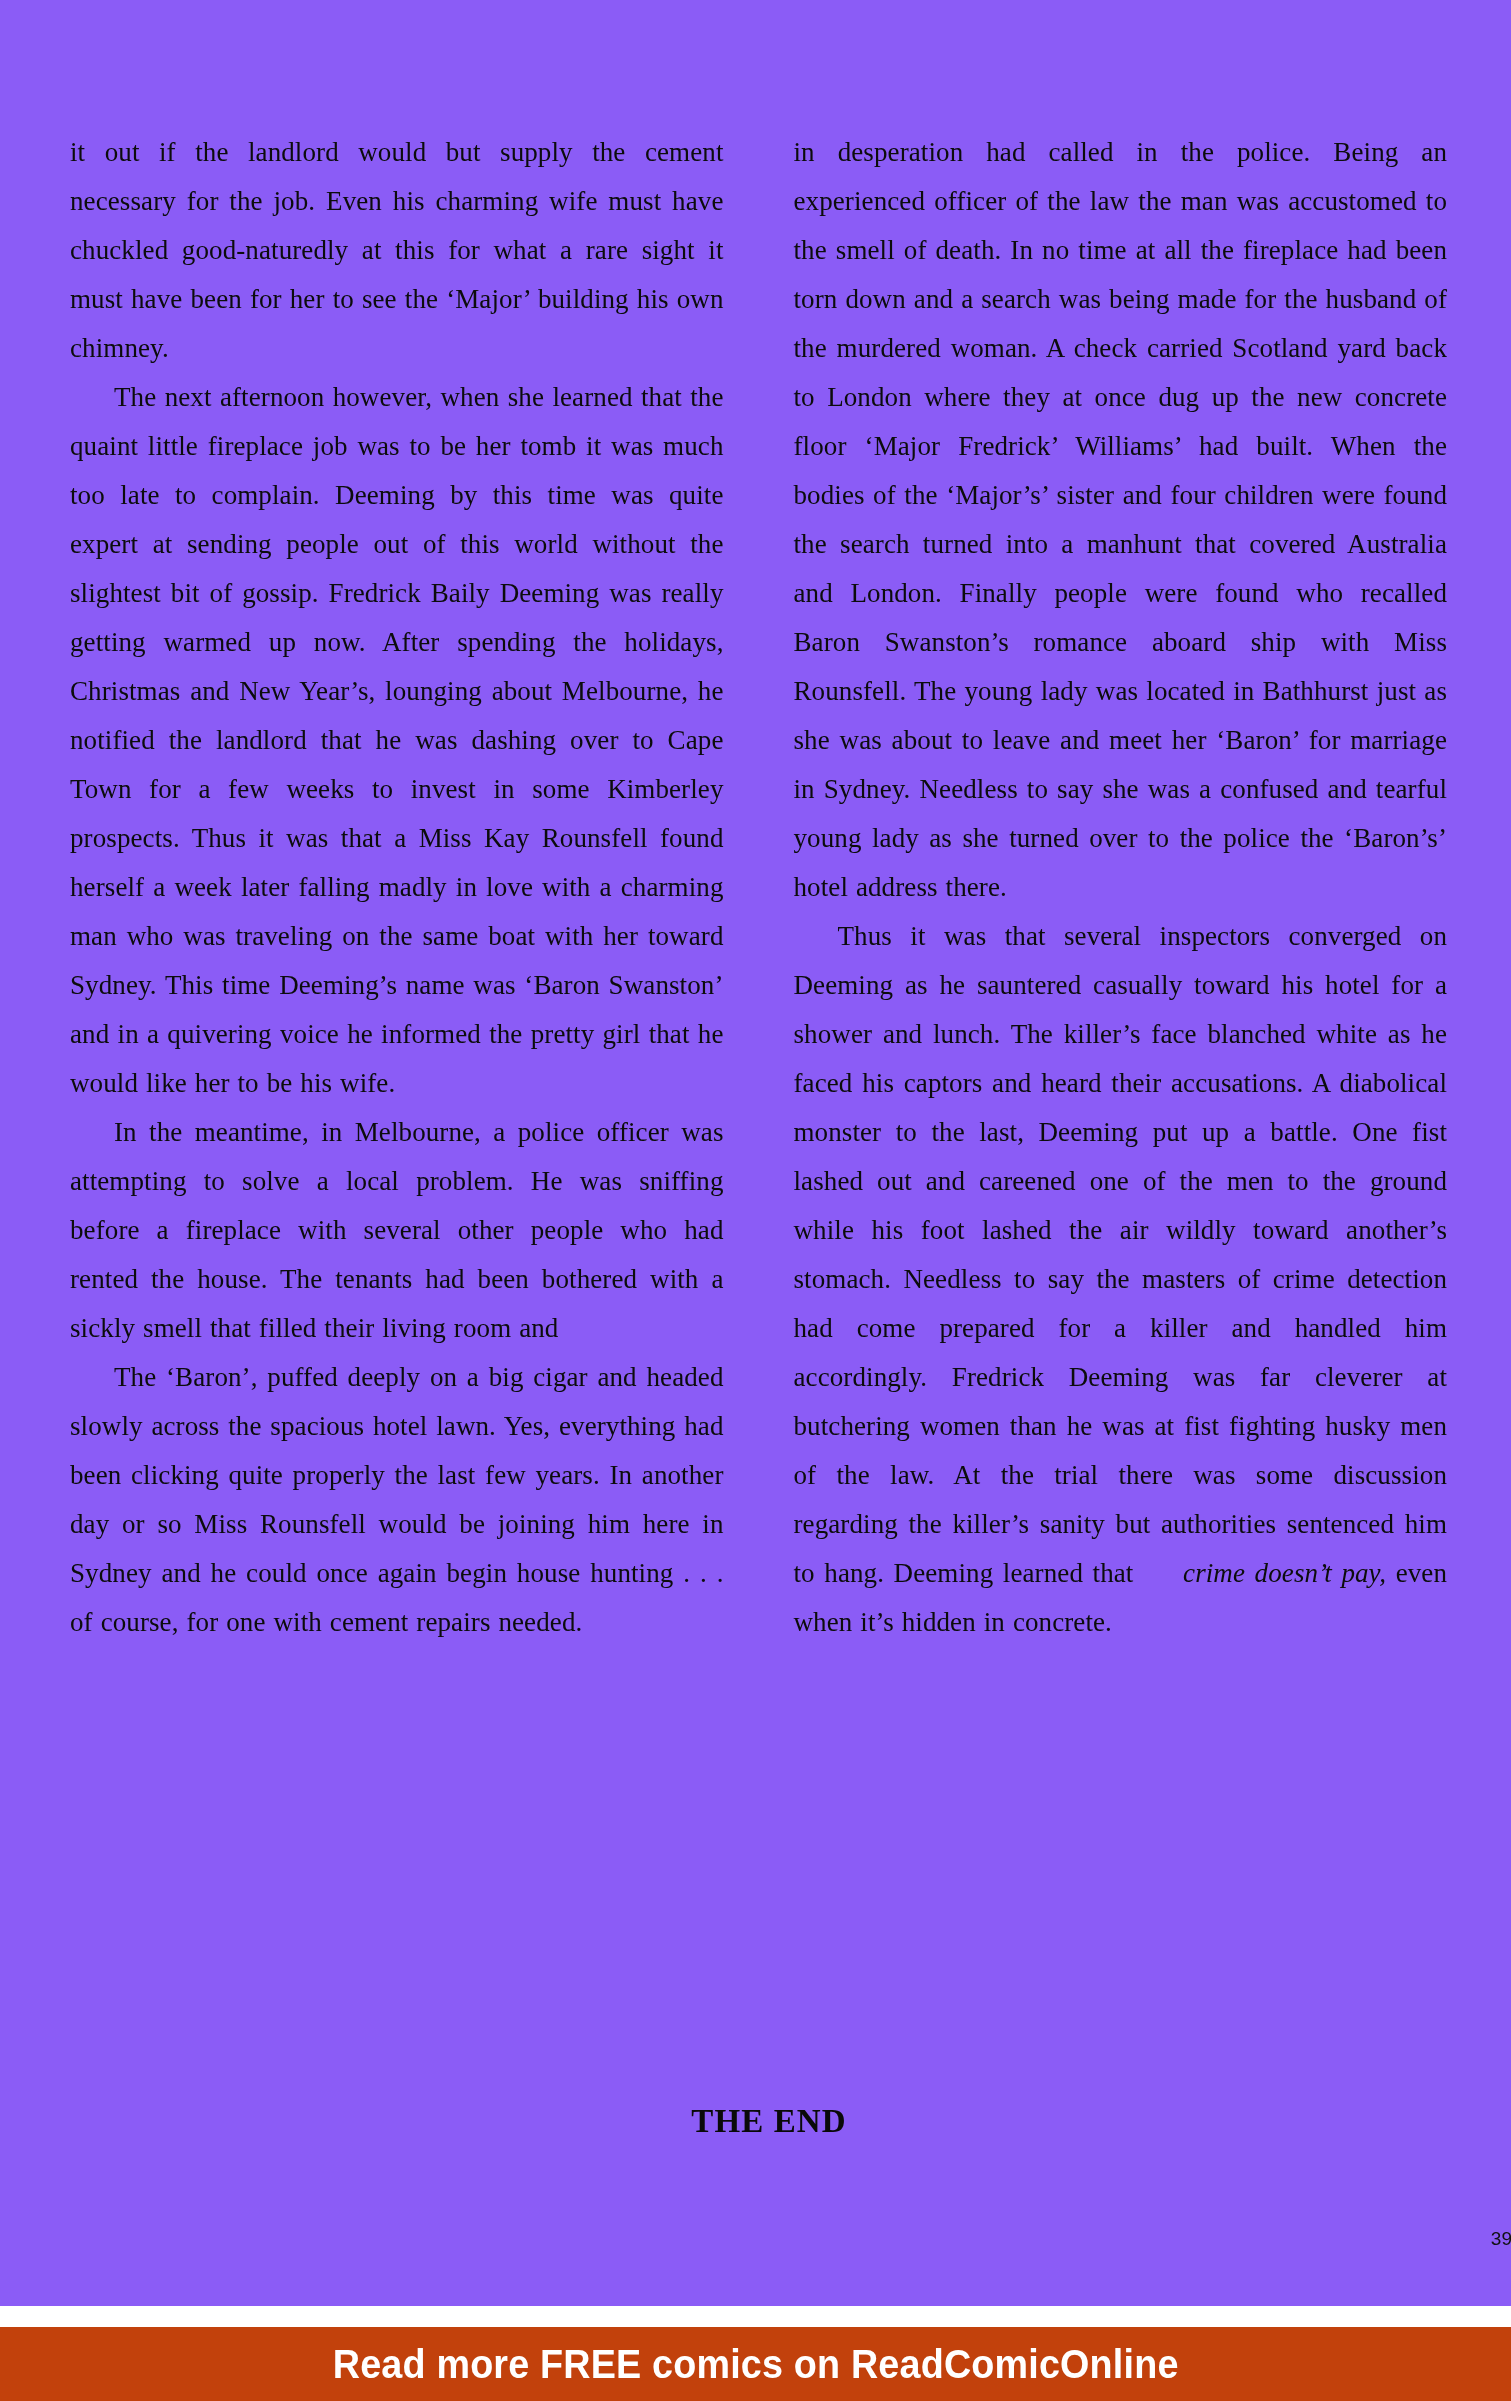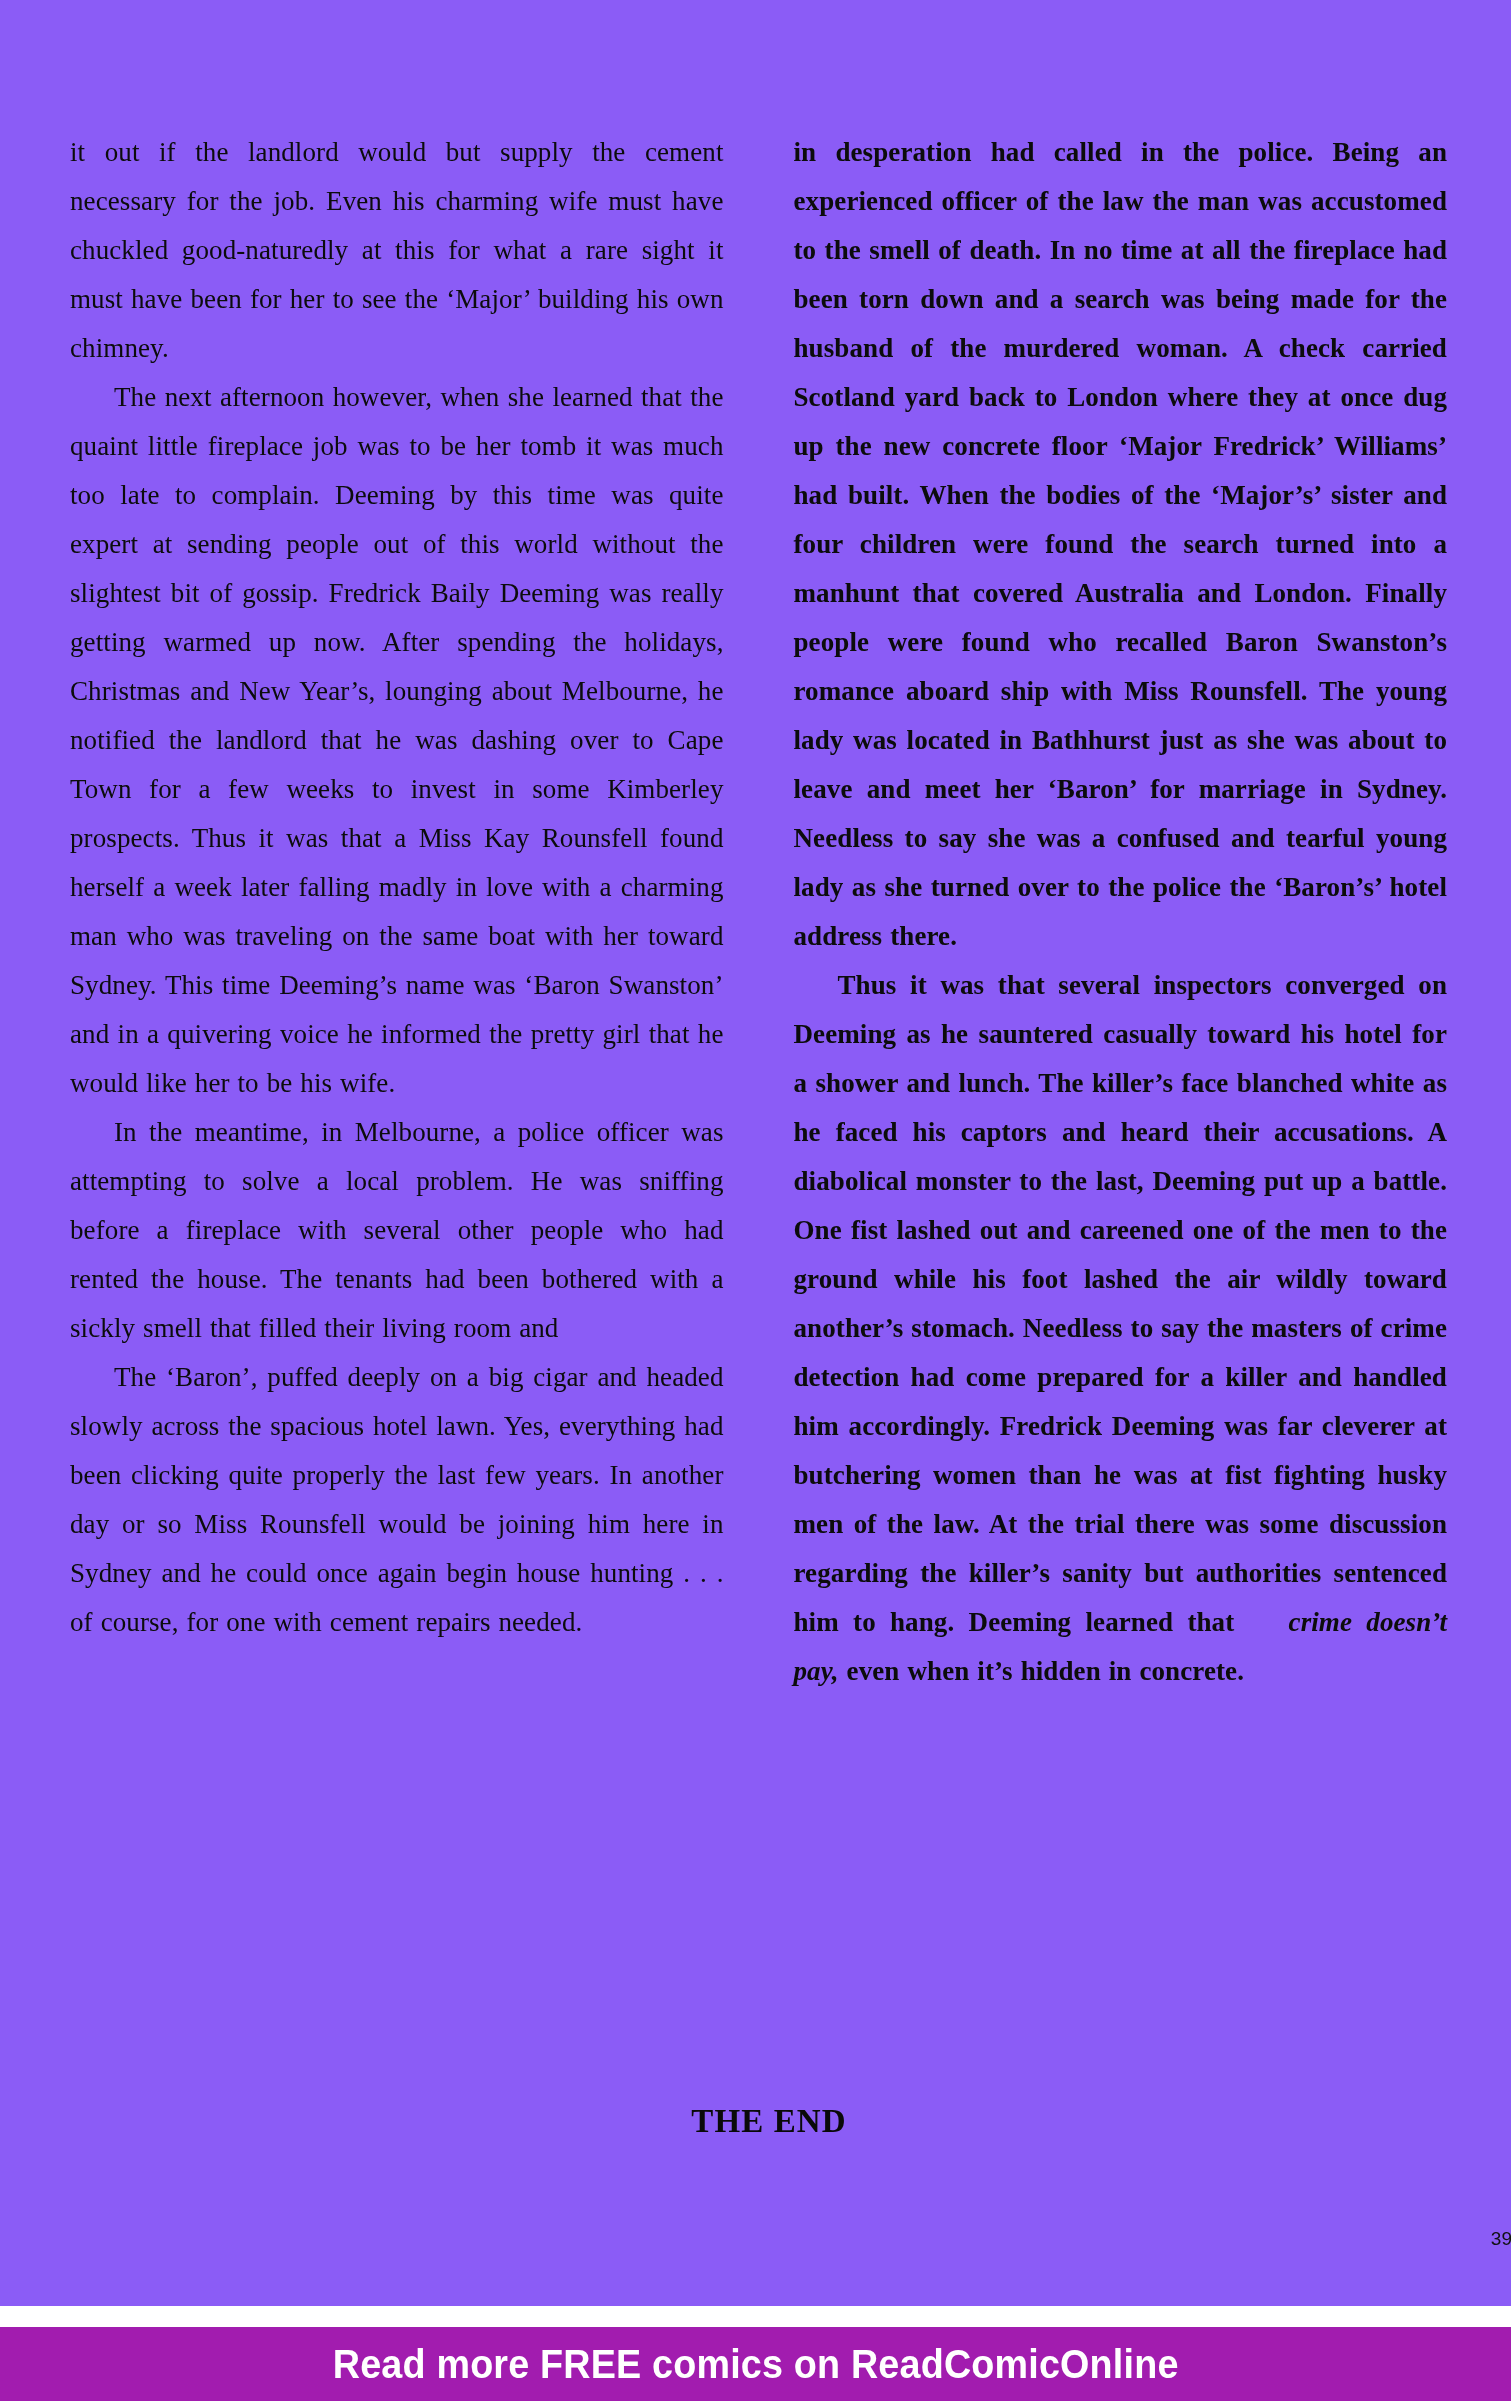--- a/index.html
+++ b/index.html
@@ -41,21 +41,21 @@
     color: #0c0c0c;
     text-align: justify;
     text-indent: 44px;
     letter-spacing: 0.1px;
     word-spacing: 1.1px;
     -webkit-font-smoothing: none;
   }
 
   .column.left .para { font-weight: 400; }
   
-  .column.right .para { font-weight: 700; letter-spacing: 0.1px; }
+  .column.right .para { font-weight: 400; letter-spacing: 0.1px; }
 
   .para.first { text-indent: 0; }
 
   .para em { font-style: italic; margin-left: 40px; }
 
   .the-end {
     position: absolute;
     left: 13px;
     top: 2071px;
     width: 1512px;
@@ -79,21 +79,21 @@
     font-weight: 400;
     color: #111111;
   }
 
   .promo-bar {
     position: absolute;
     left: 0;
     top: 2327px;
     width: 1512px;
     height: 75px;
-    background: #a21caf;
+    background: #c2410c;
     display: flex;
     align-items: center;
     justify-content: center;
   }
 
   .promo-text {
     color: #ffffff;
     font-family: "Liberation Sans Narrow", "Liberation Sans", "DejaVu Sans", sans-serif;
     font-weight: 700;
     font-size: 41px;

